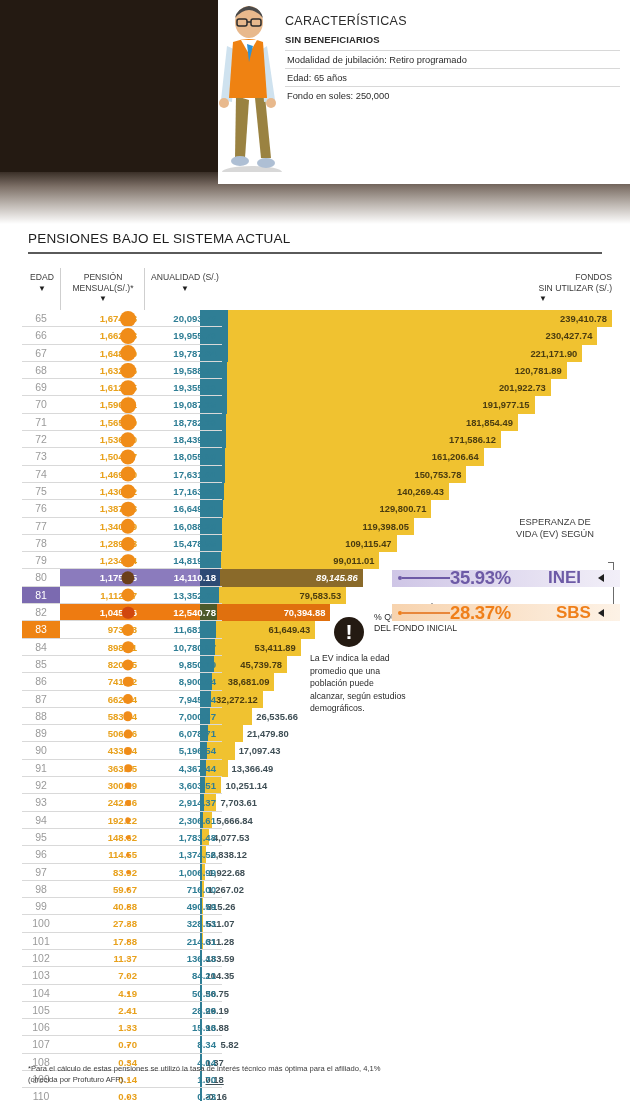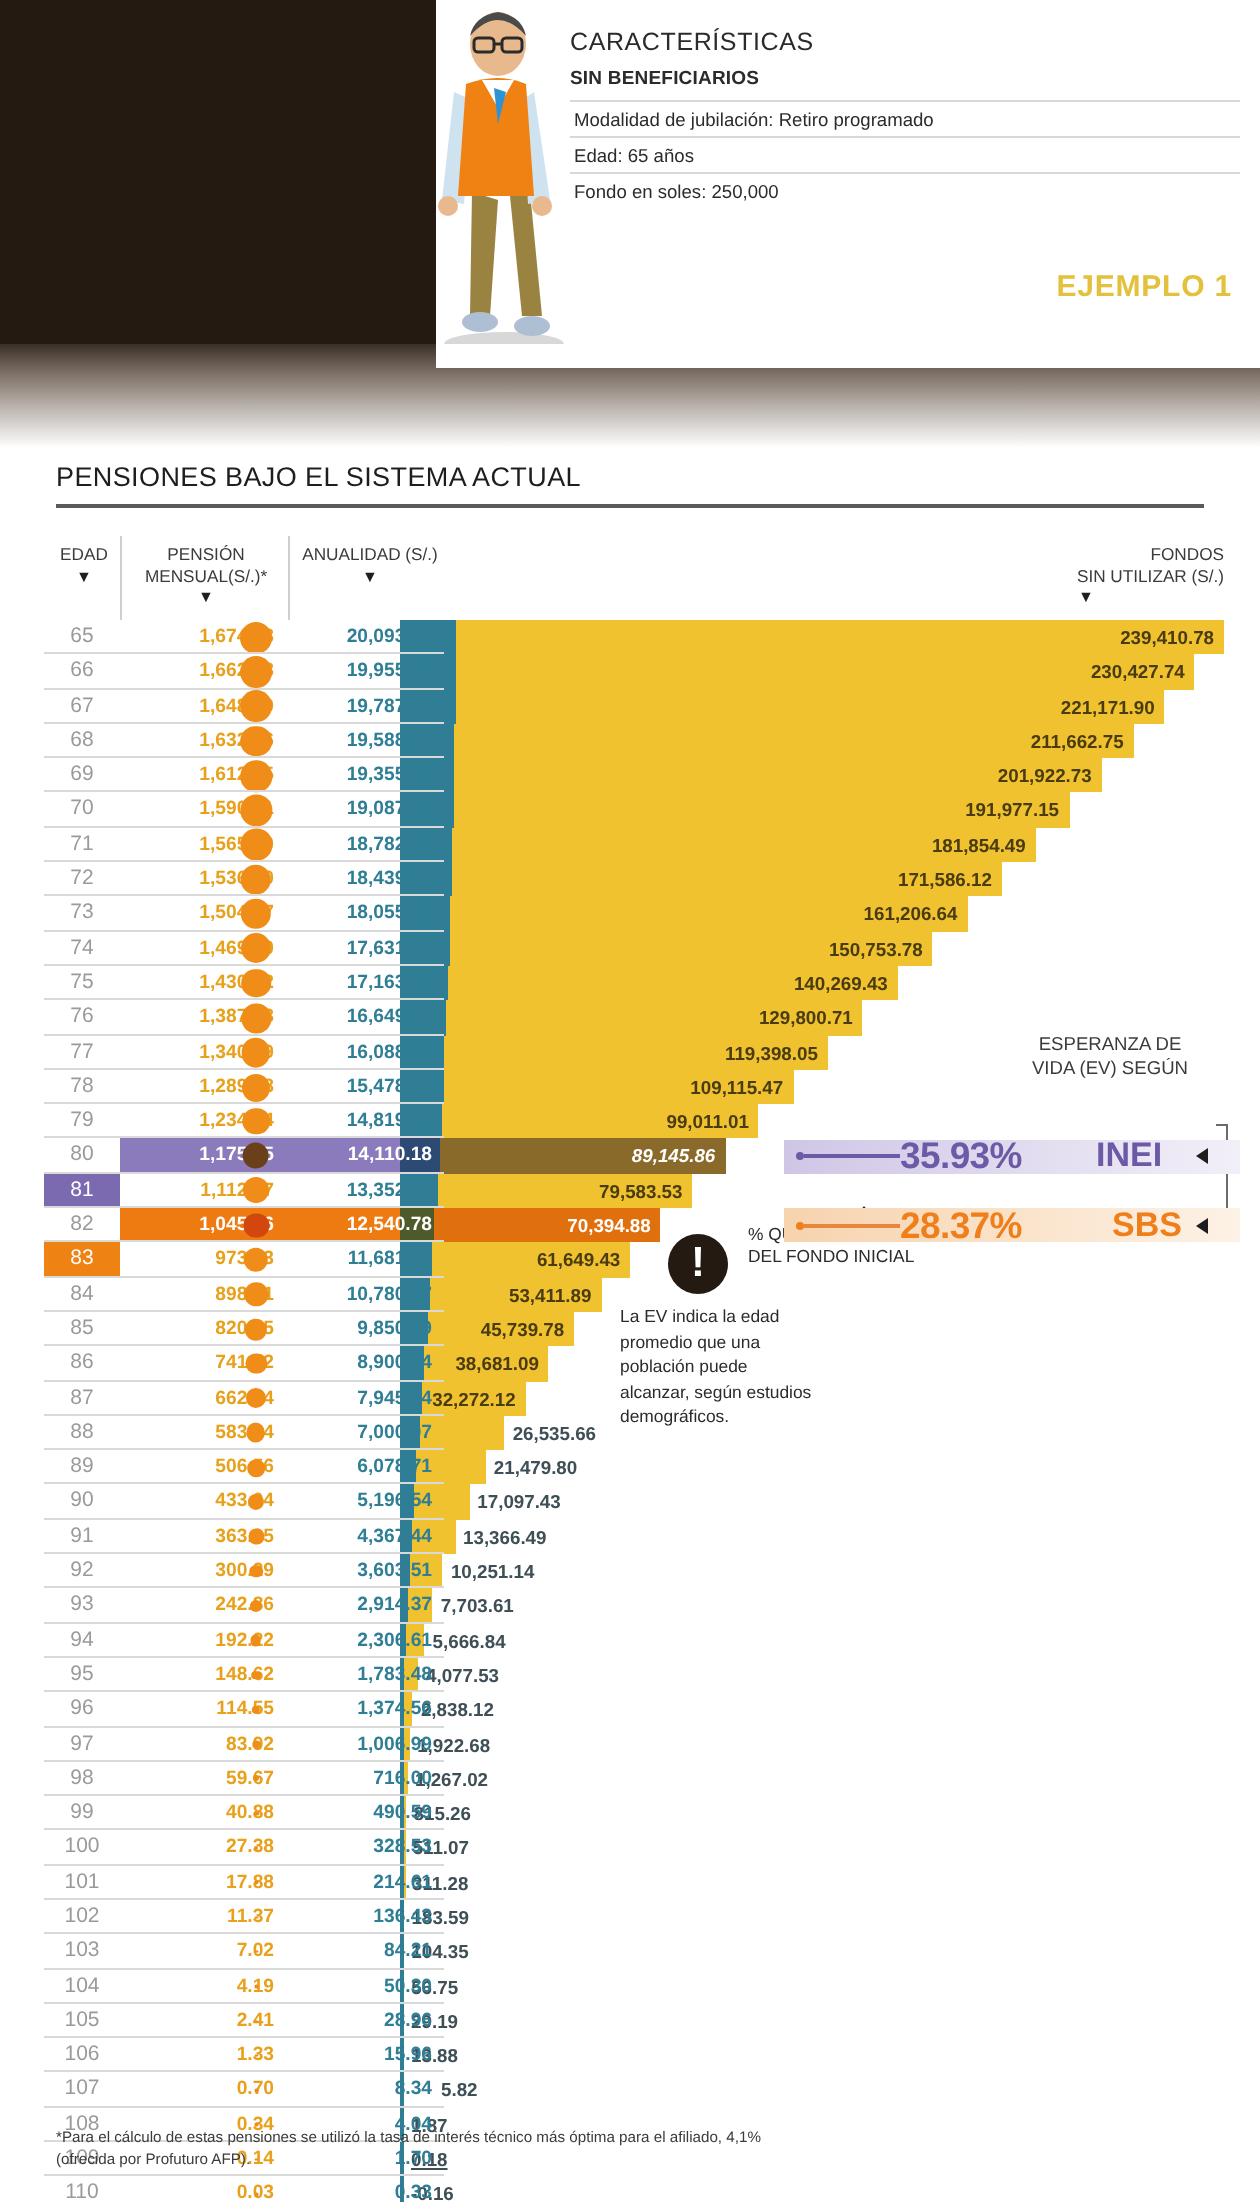--- a/index.html
+++ b/index.html
@@ -175,21 +175,20 @@
 
 <div class="header">
   <div class="header-black"></div>
 
   <div class="header-title">
     <div>EL PENSIONISTA</div>
     <div>Y EL FONDO</div>
     <div>QUE NO ALCANZÓ</div>
     <div>A UTILIZAR</div>
   </div>
-  <div class="header-sub">EJEMPLO 1</div>
 
   <svg class="figure" viewBox="0 0 85 180">
     <ellipse cx="47" cy="172" rx="30" ry="6" fill="#d8d8d8"></ellipse>
 
     <path d="M31 96 L30 158 L40 158 L44 100 Z" fill="#9a8241"></path>
     <path d="M50 98 L56 158 L66 158 L60 96 Z" fill="#9a8241"></path>
 
     <ellipse cx="35" cy="161" rx="9" ry="5" fill="#aebfd4"></ellipse>
     <ellipse cx="61" cy="163" rx="9" ry="5" fill="#aebfd4"></ellipse>
 
@@ -273,21 +272,21 @@
       <div class="bar-label" style="left:490.32px;width:92px;">221,171.90</div>
       <div class="cell-age">67</div>
       <div class="cell-pension">1,648.99</div>
       <div class="cell-anual">19,787.84</div>
       <div class="dot" style="width:15.9px;height:15.9px;background:#f08c18"></div>
       <div class="row-line"></div>
     </div>
     <div class="row">
       <div class="bar-teal" style="width:27.30px"></div>
       <div class="bar-yellow" style="left:227.30px;width:339.49px"></div>
-      <div class="bar-label" style="left:474.79px;width:92px;">211,662.75</div>
+      <div class="bar-label" style="left:474.79px;width:92px;">120,781.89</div>
       <div class="cell-age">68</div>
       <div class="cell-pension">1,632.36</div>
       <div class="cell-anual">19,588.33</div>
       <div class="dot" style="width:15.8px;height:15.8px;background:#f08c18"></div>
       <div class="row-line"></div>
     </div>
     <div class="row">
       <div class="bar-teal" style="width:26.97px"></div>
       <div class="bar-yellow" style="left:226.97px;width:323.87px"></div>
       <div class="bar-label" style="left:458.84px;width:92px;">201,922.73</div>

